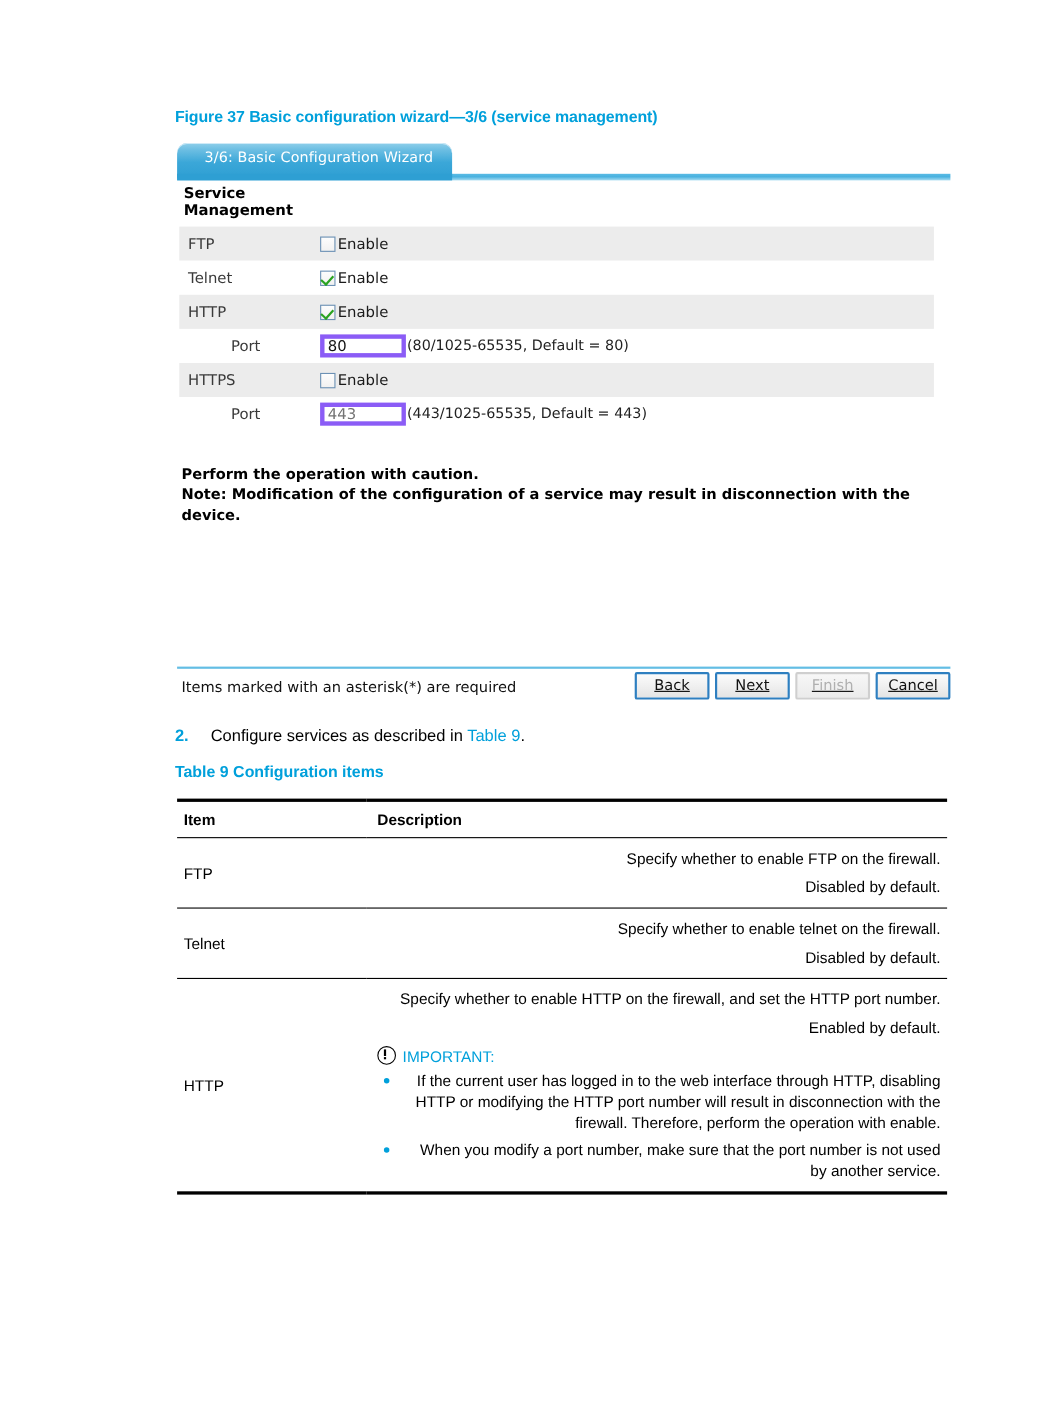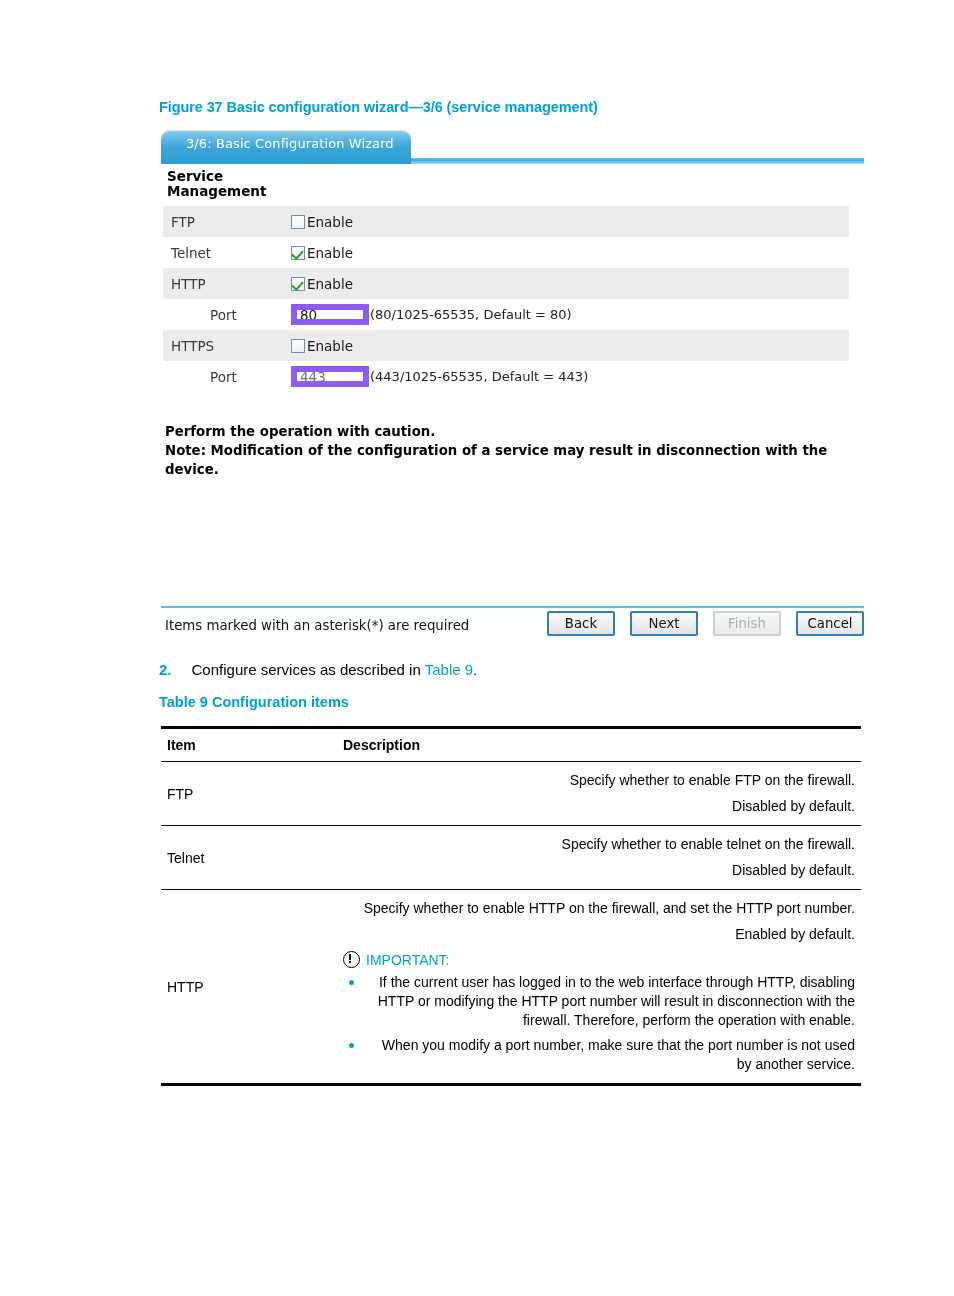--- a/index.html
+++ b/index.html
@@ -152,21 +152,21 @@
   .cb-text {
     font-size: 13.5px;
     color: #1a1a1a;
     margin-left: 2px;
   }
 
   .port-input {
     width: 78px;
     height: 21px;
     box-sizing: border-box;
-    border: 6px solid #8b5cf6;
+    border: 4px solid #8b5cf6;
     background: #ffffff;
     font-family: "DejaVu Sans", sans-serif;
     font-size: 13.5px;
     color: #111111;
     padding: 0 3px;
     line-height: 19px;
   }
   .port-input.disabled {
     color: #737373;
     background: #ffffff;
@@ -210,21 +210,22 @@
     top: 7px;
     font-size: 13.3px;
     color: #111111;
     white-space: nowrap;
   }
   .wiz-buttons {
     position: absolute;
     right: 0px;
     top: 0px;
     display: flex;
-    gap: 15px;
+    gap: 5px;
+    text-decoration: underline;
   }
   .wiz-btn {
     width: 68px;
     height: 25px;
     box-sizing: border-box;
     border: 2px solid #2e7fc0;
     border-radius: 2px;
     background: linear-gradient(to bottom, #fbfbfb 0%, #f0f0f0 50%, #e4e4e4 100%);
     font-family: "DejaVu Sans", sans-serif;
     font-size: 13.3px;

